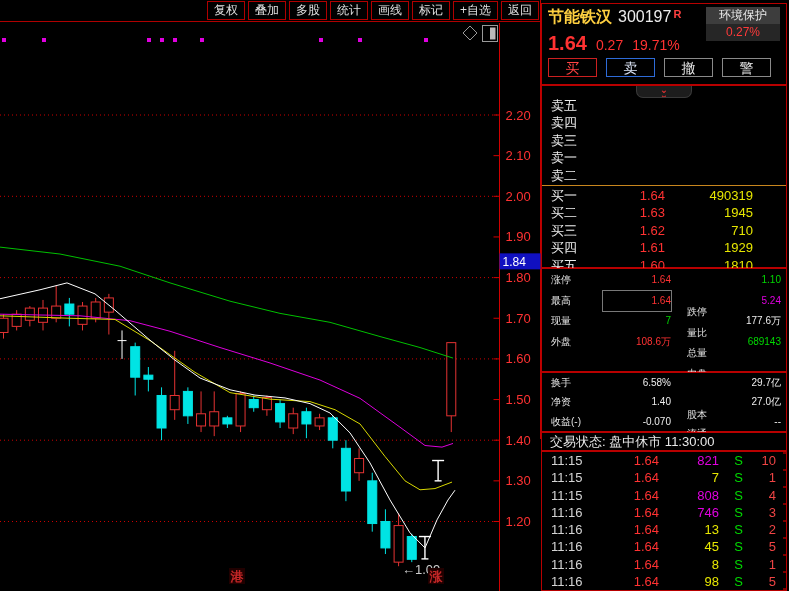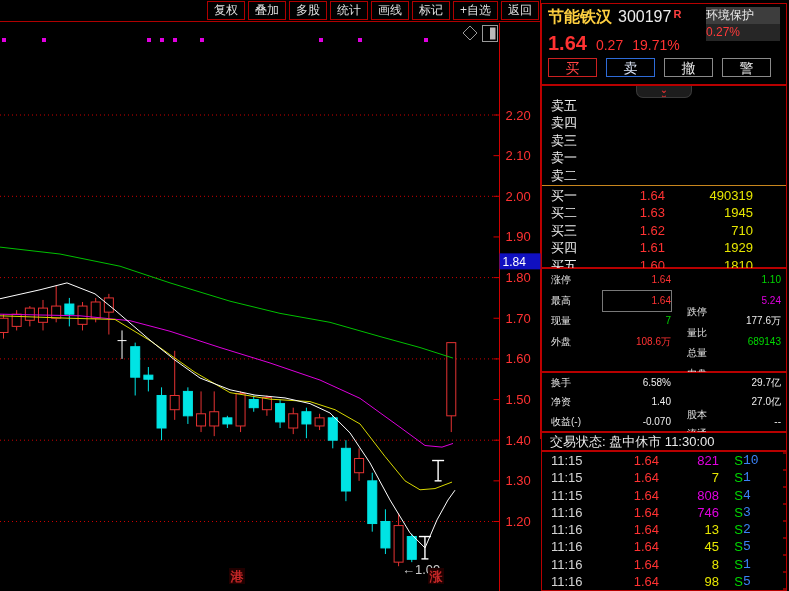--- a/index.html
+++ b/index.html
@@ -19,21 +19,21 @@
   #box-header{top:3px;height:82px;padding:3px 6px;}
   #box-book{top:85px;height:183px;}
   #box-stats1{top:268px;height:104px;padding-top:1px;}
   #box-stats2{top:372px;height:60px;}
   #box-status{top:432px;height:19px;line-height:17px;font-size:13px;color:#e8e8e8;padding-left:8px;}
   #box-trans{top:451px;height:140px;}
   .qh-row1{display:flex;align-items:baseline;position:relative;height:24px;}
   .q-name{color:#ffd040;font-size:16px;font-weight:bold;}
   .q-code{color:#ececec;font-size:16px;margin-left:6px;}
   .q-flag{color:#ff4040;font-size:11px;font-weight:bold;vertical-align:super;margin-left:2px;position:relative;top:-4px;}
-  .q-tag{position:absolute;right:0;top:0;width:74px;text-align:left;cursor:pointer;}
+  .q-tag{position:absolute;right:0;top:0;width:74px;text-align:center;cursor:pointer;}
   .q-tag-label{background:#3d3d3d;color:#ececec;font-size:12px;line-height:17px;}
   .q-tag-value{background:#262626;color:#ff3a3a;font-size:12px;line-height:17px;}
   .qh-row2{display:flex;align-items:baseline;margin-top:1px;height:22px;}
   .q-price{color:#ff3232;font-size:20px;font-weight:bold;}
   .q-chg,.q-pct{color:#ff3232;font-size:14px;margin-left:9px;}
   .qh-row3{display:flex;margin-top:4px;}
   .act-btn{width:50px;height:19px;line-height:18px;text-align:center;font-size:14px;
            margin-right:9px;cursor:pointer;box-sizing:border-box;}
   .act-buy{border:1px solid #cc2020;color:#ff4444;}
   .act-sell{border:1px solid #2e6bd8;color:#dde6f8;}
@@ -58,21 +58,21 @@
   .st-rvalue{flex:1;text-align:right;white-space:nowrap;}
   .c-red{color:#ff3232;} .c-green{color:#00d800;} .c-magenta{color:#e000e0;}
   .c-yellow{color:#e6e600;} .c-white{color:#ececec;}
   .boxed{outline:1px solid #787878;outline-offset:0px;}
   
   .tx-row{display:flex;height:17.25px;line-height:17.25px;font-size:13px;padding:0 10px 0 9px;cursor:pointer;}
   .tx-time{width:42px;color:#d4d4d4;}
   .tx-price{width:66px;text-align:right;color:#ff3232;}
   .tx-vol{width:60px;text-align:right;}
   .tx-flag{width:24px;text-align:right;color:#00d800;}
-  .tx-count{flex:1;text-align:left;color:#3b82f6;font-family:Liberation Mono, monospace;}
+  .tx-count{flex:1;text-align:right;color:#ef4444;}
   .tx-scrollbar{position:absolute;right:0;top:0;width:3px;height:100%;
      background:repeating-linear-gradient(#7a0000 0 2px,transparent 2px 17px);cursor:pointer;}
 </style>
 </head>
 <body>
 
 <div class="screen">
 
   <div class="chart-side">
     <div class="toolbar">

